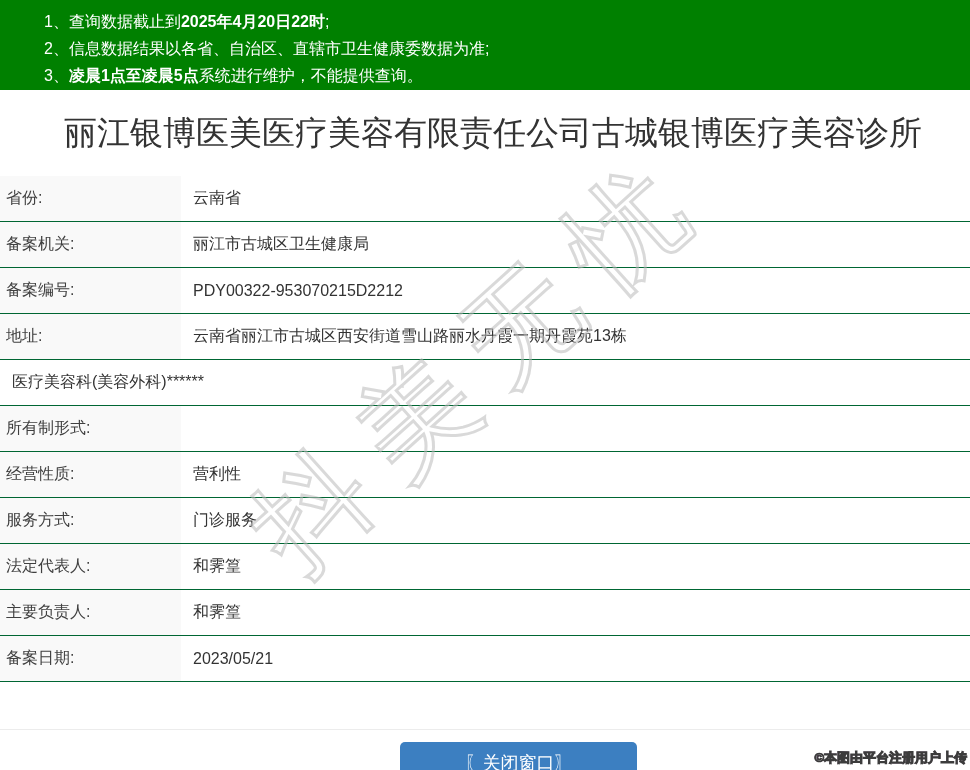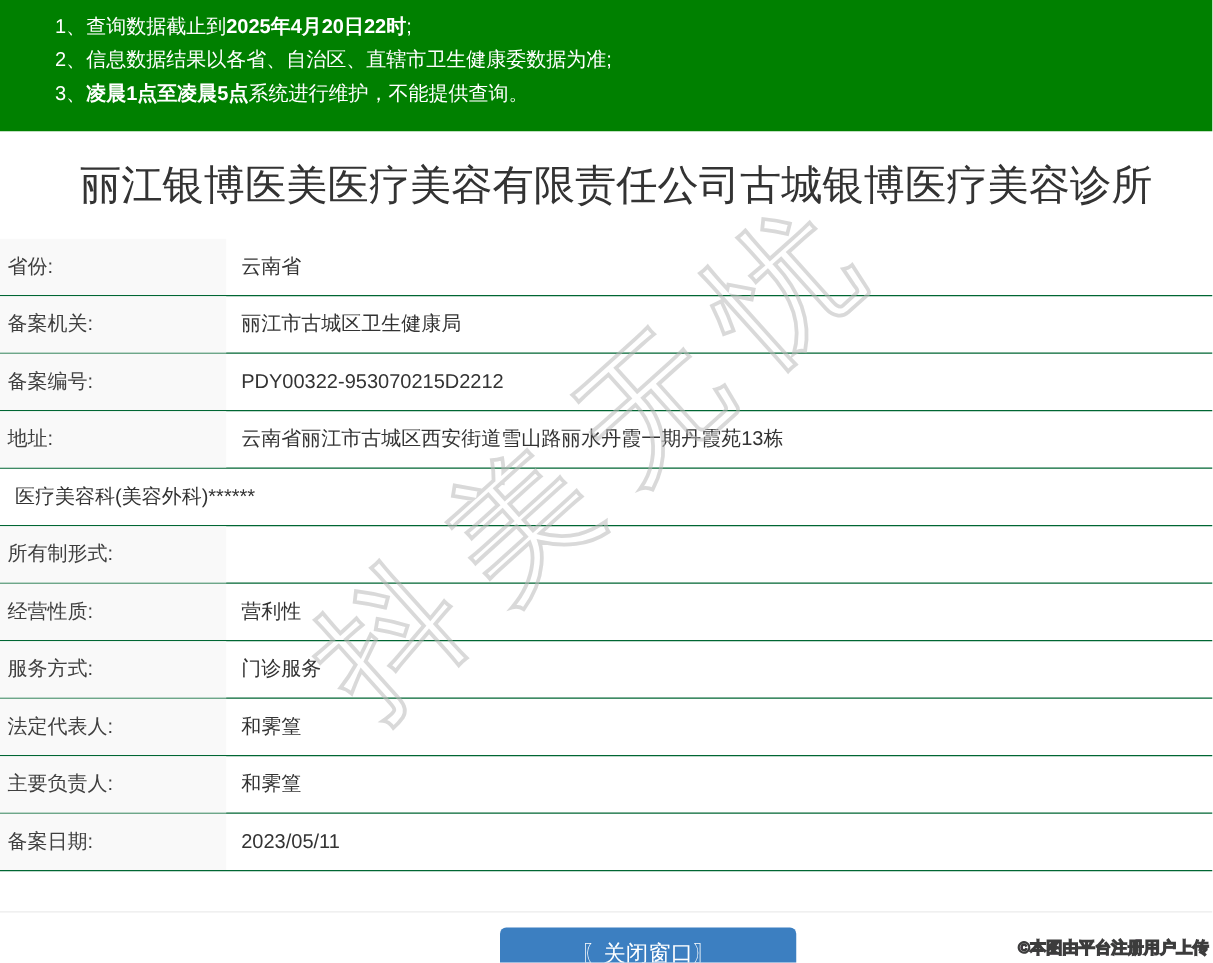--- a/index.html
+++ b/index.html
@@ -1,20 +1,20 @@
 <!DOCTYPE html>
 <html><head>
 <meta charset="utf-8">
 <style>
   * { margin:0; padding:0; box-sizing:border-box; }
   html,body { width:970px; height:770px; overflow:hidden; background:#fff;
     font-family:"Liberation Sans","DejaVu Sans",sans-serif; position:relative; }
 
   
-  .notice-bar { width:970px; height:105px; background:#008000; color:#fff;
+  .notice-bar { width:970px; height:90px; background:#008000; color:#fff;
     padding:8px 10px 0 44px; }
   .notice-line { font-size:16px; line-height:27px; white-space:nowrap; }
   .notice-line b { font-weight:bold; }
 
   
   .title-wrap { height:86px; display:flex; align-items:center; justify-content:center;padding-left:16px; }
   .page-title { font-size:33px; color:#333; white-space:nowrap; letter-spacing:0px; }
 
   
   .info-table { width:970px; }
@@ -88,21 +88,21 @@
   <div class="info-row">
     <div class="info-label">法定代表人:</div>
     <div class="info-value">和霁篁</div>
   </div>
   <div class="info-row">
     <div class="info-label">主要负责人:</div>
     <div class="info-value">和霁篁</div>
   </div>
   <div class="info-row">
     <div class="info-label">备案日期:</div>
-    <div class="info-value">2023/05/11</div>
+    <div class="info-value">2023/05/21</div>
   </div>
 </div>
 
 <div class="footer-divider"></div>
 
 <button class="close-button">〖关闭窗口〗</button>
 
 <div class="diag-watermark">抖美无忧</div>
 <div class="upload-watermark">©本图由平台注册用户上传</div>
 

